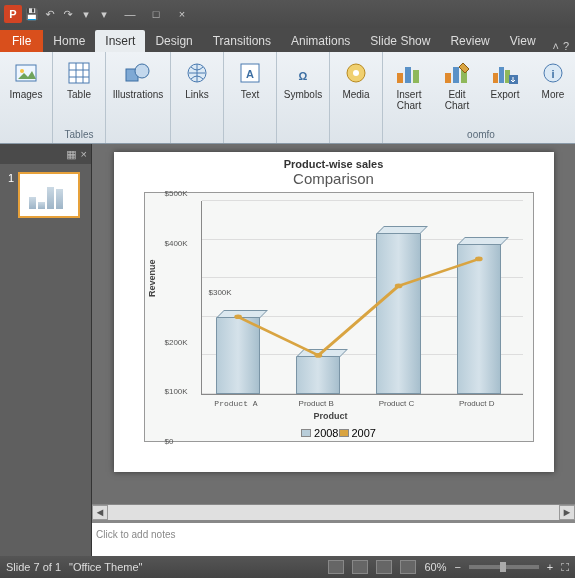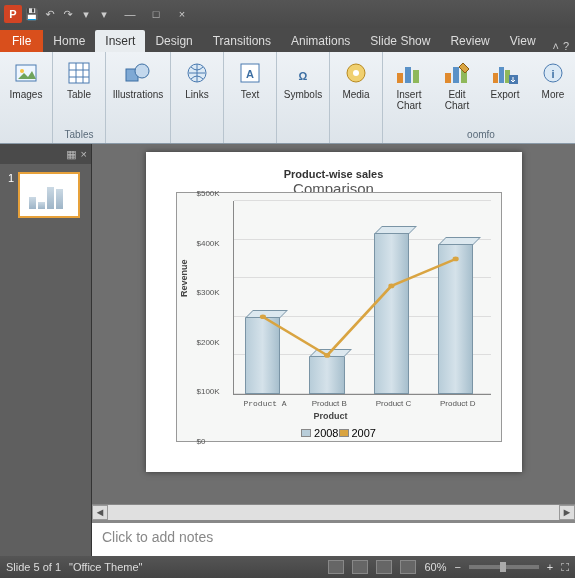--- a/index.html
+++ b/index.html
@@ -26,41 +26,41 @@
 .workspace{flex:1;display:flex;background:#6f6f6f;min-height:0}
 .thumbs{width:92px;background:#5f5f5f;border-right:1px solid #333;display:flex;flex-direction:column}
 .thumbs-head{height:20px;background:#4a4a4a;display:flex;align-items:center;justify-content:flex-end;gap:4px;padding:0 4px;color:#bbb}
 .thumb-wrap{padding:8px;display:flex;gap:4px}
 .thumb-num{color:#fff;font-size:11px}
 .thumb{width:62px;height:46px;background:#fff;border:2px solid #e7a13a;display:flex;align-items:center;justify-content:center}
 .mini-chart{width:40px;height:28px;display:flex;align-items:flex-end;gap:2px}
 .mini-chart div{background:linear-gradient(#cbd9e4,#9db4c7);width:7px}
 .slide-area{flex:1;display:flex;flex-direction:column;min-width:0}
 .canvas{flex:1;background:#6f6f6f;padding:8px;display:flex;align-items:flex-start;justify-content:center;overflow:hidden}
-.slide{width:376px;height:320px;background:#fff;box-shadow:0 0 6px rgba(0,0,0,.5);position:relative;padding:12px}
+.slide{width:440px;height:320px;background:#fff;box-shadow:0 0 6px rgba(0,0,0,.5);position:relative;padding:2px}
 .chart-title{text-align:center;font-weight:bold;font-size:11px;color:#333;margin-top:4px}
 .chart-sub{text-align:center;font-size:15px;color:#555}
 .chart-box{position:absolute;left:30px;top:40px;right:20px;bottom:30px;border:1px solid #999;background:#f6f7f6}
 .plot{position:absolute;left:56px;top:8px;right:10px;bottom:46px;border-left:1px solid #888;border-bottom:1px solid #888}
 .ylabel{position:absolute;left:2px;top:50%;transform:rotate(-90deg) translateX(20px);transform-origin:left top;font-size:9px;color:#444;font-weight:bold}
 .xlabel{position:absolute;bottom:20px;left:0;right:16px;text-align:center;font-size:9px;color:#444;font-weight:bold}
 .ytick{position:absolute;left:20px;font-size:8px;color:#555;transform:translateY(50%)}
 .grid{position:absolute;left:0;right:0;border-top:1px solid #ddd}
 .bar3d{position:absolute;bottom:0;width:42px}
 .bar3d .front{width:100%;background:linear-gradient(90deg,#b8cdd9,#d5e2ea,#a7bfcd);border:1px solid #7a94a5}
 .bar3d .top{height:8px;background:#dce8ef;border:1px solid #7a94a5;transform:skewX(-45deg);transform-origin:bottom left;margin-left:0;margin-bottom:-1px;width:100%}
 .xtick{position:absolute;font-size:8px;color:#555;bottom:-14px;width:60px;text-align:center;transform:translateX(-10px)}
 .line{position:absolute;left:0;top:0;width:100%;height:100%;pointer-events:none}
 .legend{position:absolute;bottom:2px;left:0;right:0;display:flex;justify-content:center;gap:0;font-size:8px}
 .legend span{display:flex;align-items:center;gap:3px}
 .swatch{width:10px;height:8px;border:1px solid #888}
 .hscroll{height:16px;background:#ccc;border-top:1px solid #888;display:flex}
 .hscroll .arr{width:16px;background:#ddd;border:1px solid #999;text-align:center;color:#555}
 .hscroll .track{flex:1;background:#e0e0e0}
-.notes{height:36px;background:#fff;border-top:3px solid #888;padding:6px 10px;color:#888;font-size:14px}
+.notes{height:36px;background:#fff;border-top:3px solid #888;padding:6px 4px;color:#888;font-size:10px}
 .status{height:22px;background:linear-gradient(#555,#444);color:#ddd;display:flex;align-items:center;padding:0 6px;font-size:11px;gap:8px}
 .status .spacer{flex:1}
 .status .vbtn{width:16px;height:14px;border:1px solid #888;background:#666}
 .status .zoom-track{width:70px;height:4px;background:#777;position:relative}
 .status .zoom-thumb{position:absolute;left:45%;top:-3px;width:6px;height:10px;background:#aaa}
 svg{display:block}
 </style>
 </head>
 <body>
 
@@ -311,37 +311,37 @@
               </svg>
             </div>
           <div class="xlabel">Product</div>
           <div class="legend" id="legend">
               <span><span class="swatch" style="background:#b8cdd9"></span>2008</span>
               <span><span class="swatch" style="background:#d9a441"></span>2007</span>
             </div>
         <div class="ytick" style="bottom: 0%;">$0</div>
             <div class="ytick" style="bottom: 20%;">$100K</div>
             <div class="ytick" style="bottom: 40%;">$200K</div>
-            <div class="ytick" style="bottom: 60%;">$300K</div>
+            <div class="ytick" style="bottom: 60%; margin-left: 44px;">$300K</div>
             <div class="ytick" style="bottom: 80%;">$400K</div>
             <div class="ytick" style="bottom: 100%;">$500K</div>
           </div>
       </div>
     </div>
     <div class="hscroll">
       <div class="arr">◄</div>
       <div class="track"></div>
       <div class="arr">►</div>
     </div>
     <div class="notes">Click to add notes</div>
   </div>
 </div>
 
 <div class="status">
-  <span>Slide 5 of 1</span>
+  <span>Slide 7 of 1</span>
   <span>"Office Theme"</span>
   <div class="spacer"></div>
   <div class="vbtn"></div>
   <div class="vbtn"></div>
   <div class="vbtn"></div>
   <div class="vbtn"></div>
   <span>60%</span>
   <span>−</span>
   <div class="zoom-track">
       <div class="zoom-thumb"></div>

